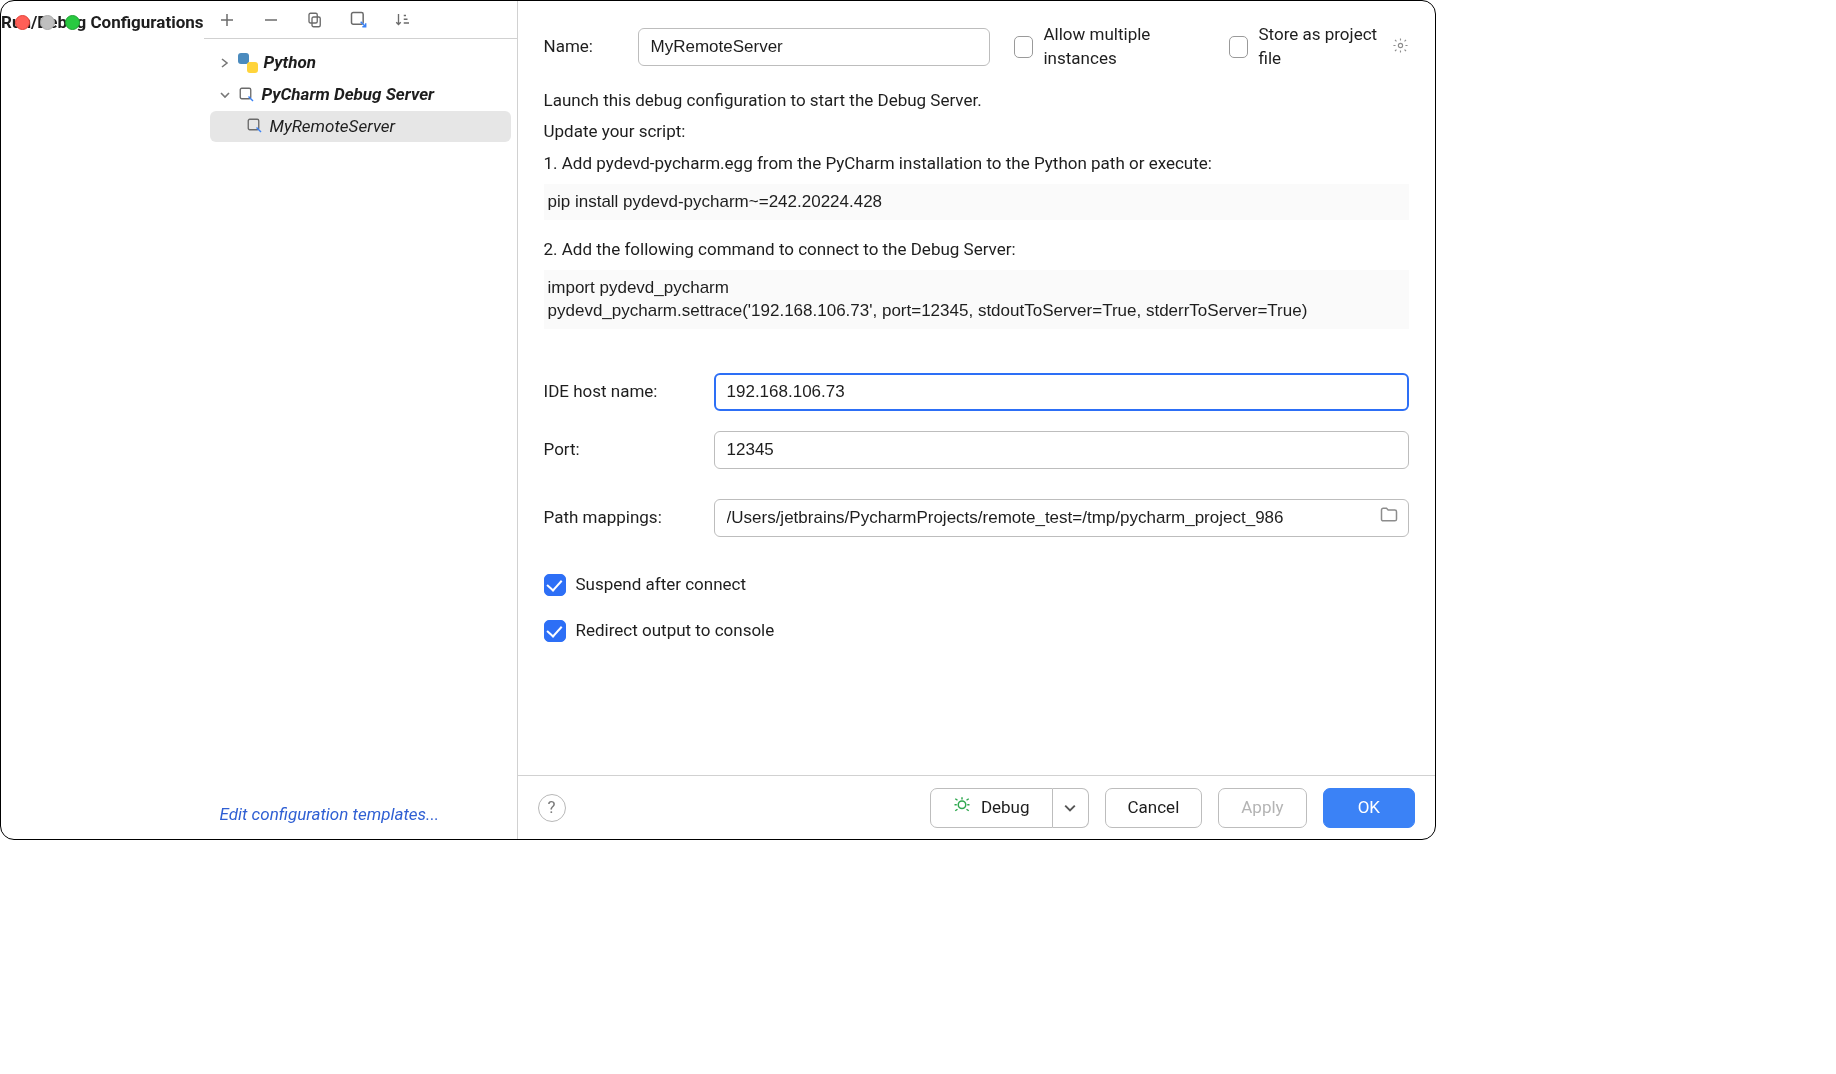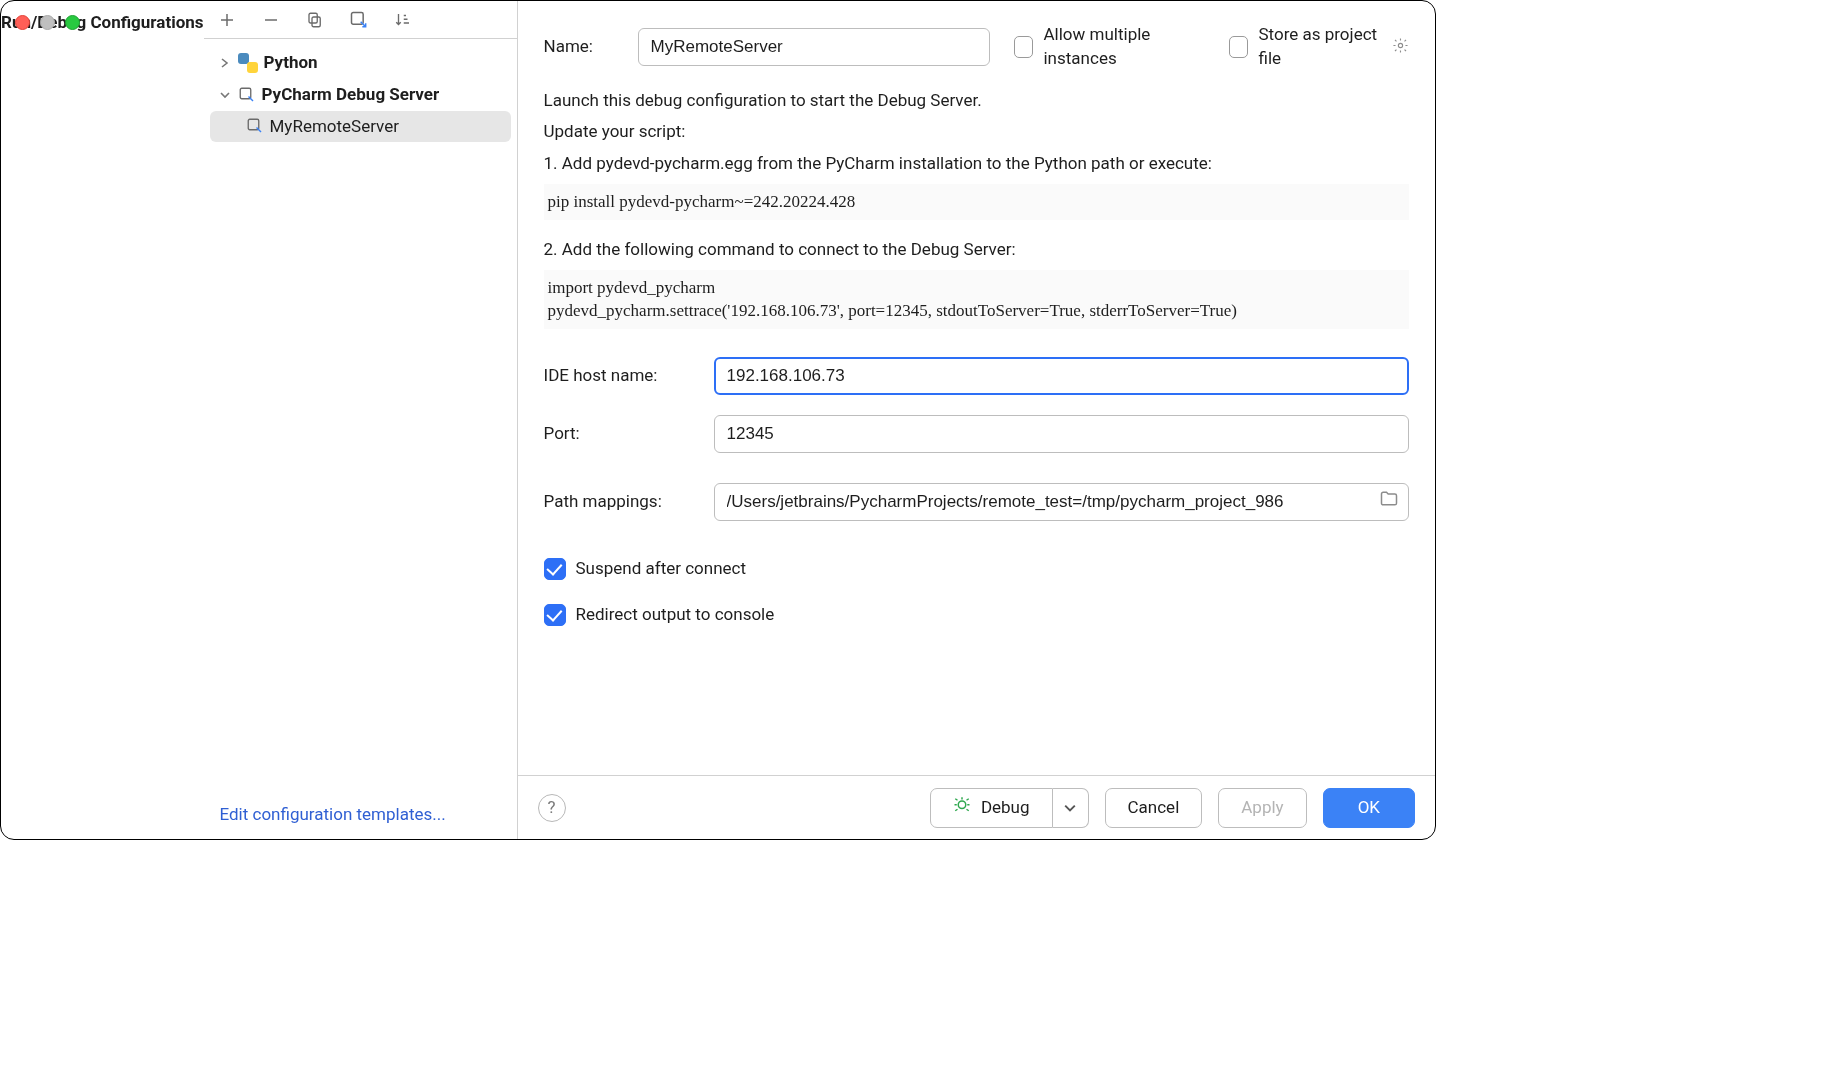--- a/index.html
+++ b/index.html
@@ -21,21 +21,21 @@
   .window{width:1436px;height:840px;border:1px solid #000;border-radius:14px;
     overflow:hidden;display:flex;flex-direction:row;background:#fff;position:relative;}
   .titlebar{height:44px;display:flex;align-items:center;justify-content:center;position:relative;}
   .traffic{position:absolute;left:14px;top:14px;display:flex;gap:10px;}
   .traffic span{width:15px;height:15px;border-radius:50%;display:inline-block;}
   .t-close{background:#ff5f57;border:1px solid #e24238;}
   .t-min{background:#bfbfbf;border:1px solid #a9a9a9;}
   .t-max{background:#28c940;border:1px solid #1fa232;}
   .title{font-weight:700;font-size:17px;}
   .body{flex:1;display:flex;min-height:0;}
-  .side{width:314px;border-right:1px solid var(--border);display:flex;flex-direction:column;}
+  .side{width:314px;border-right:1px solid var(--border);display:flex;flex-direction:column;font-style:italic;}
   .side-toolbar{height:38px;display:flex;align-items:center;gap:22px;padding:0 12px;
     border-bottom:1px solid var(--border);}
   .ticon{width:22px;height:22px;display:flex;align-items:center;justify-content:center;
     color:#6b6b6b;cursor:pointer;}
   .tree{flex:1;padding:8px 6px;overflow:auto;}
   .node{display:flex;align-items:center;gap:6px;padding:4px 6px;border-radius:6px;}
   .node .chev{width:14px;display:flex;justify-content:center;color:#777;}
   .node .lbl{font-weight:700;}
   .indent1{padding-left:8px;}
   .indent2{padding-left:36px;}
@@ -57,24 +57,24 @@
   .name-field{width:400px;}
   .hdr-checks{display:flex;align-items:center;gap:28px;margin-left:auto;}
   .chk{display:flex;align-items:center;gap:10px;}
   .chk .box{width:22px;height:22px;border:1.5px solid #9a9a9a;border-radius:5px;background:#fff;
     display:flex;align-items:center;justify-content:center;}
   .chk.checked .box{background:var(--focus);border-color:var(--focus);}
   .chk.checked .box::after{content:"";display:block;width:7px;height:12px;
     border:solid #fff;border-width:0 2.5px 2.5px 0;transform:rotate(42deg) translate(-1px,-1px);}
   .gearicon{width:20px;height:20px;color:#8e8e8e;}
   .para{margin:6px 0 8px;}
-  .code{font-family:Liberation Serif, serif;
+  .code{font-family:Liberation Sans, sans-serif;
     background:var(--codebg);padding:6px 4px;margin:2px 0 18px;white-space:pre;
     font-size:17px;overflow-x:auto;}
-  .formgrid{margin-top:28px;}
+  .formgrid{margin-top:44px;}
   .formrow{display:flex;align-items:center;gap:20px;margin-bottom:20px;}
   .formrow .flabel{width:150px;}
   .formrow .finput{flex:1;}
   .focused{border:2px solid var(--focus)!important;padding:16px 11px!important;}
   .path-wrap{flex:1;position:relative;display:flex;align-items:center;}
   .path-wrap input{width:100%;}
   .browse{position:absolute;right:10px;color:#8c8c8c;}
   .checks{margin-top:36px;}
   .checks .chk{margin-bottom:22px;}
   .footer{height:64px;border-top:1px solid var(--border);display:flex;align-items:center;

